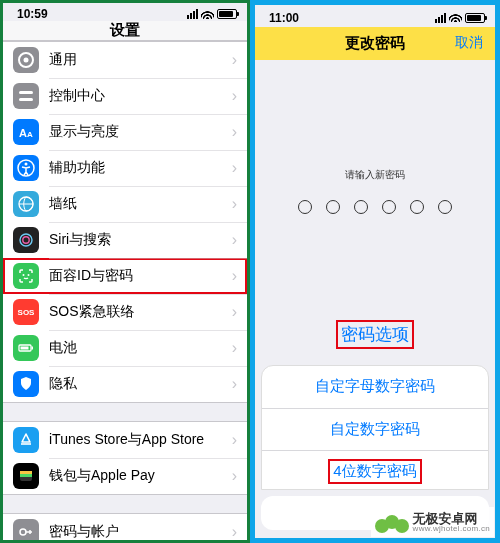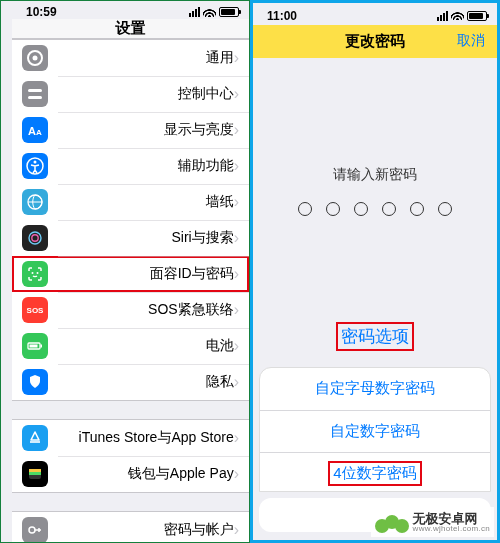--- a/index.html
+++ b/index.html
@@ -1,45 +1,45 @@
 <!DOCTYPE html>
 <html><head>
 <meta charset="utf-8">
 <style>
   * { box-sizing: border-box; margin: 0; padding: 0; }
   body { font-family: -apple-system, "Helvetica Neue", Arial, sans-serif; background: #fff; width: 500px; height: 543px; overflow: hidden; position: relative; }
   .row2 { display: flex; width: 500px; height: 543px; }
   .phone { flex: 0 0 250px; height: 543px; background: #efeff4; display: flex; flex-direction: column; overflow: hidden; }
-  .phone-left { border: 1px solid #15803d; padding-left: 11px; }
-  .phone-right { border: 3px solid #0ea5e9; }
+  .phone-left { border: 3px solid #15803d; }
+  .phone-right { border: 5px solid #0ea5e9; }
   .status { display: flex; align-items: center; justify-content: space-between; padding: 4px 10px 0 14px; height: 22px; font-size: 12px; font-weight: 600; color: #000; }
   .status-right { display: flex; align-items: center; gap: 3px; }
   .sig { display: inline-flex; align-items: flex-end; gap: 1px; }
   .sig span { width: 2px; background: #000; display: inline-block; }
   .sig span:nth-child(1){height:4px}.sig span:nth-child(2){height:6px}.sig span:nth-child(3){height:8px}.sig span:nth-child(4){height:10px}
   .wifi { width: 13px; height: 9px; position: relative; }
   .wifi::before { content:""; position:absolute; inset:0; background: radial-gradient(circle at 50% 100%, #000 1.5px, transparent 2px), radial-gradient(circle at 50% 100%, transparent 3px, #000 3.5px, #000 4.5px, transparent 5px), radial-gradient(circle at 50% 100%, transparent 6px, #000 6.5px, #000 7.5px, transparent 8px); }
   .batt { width: 20px; height: 10px; border: 1px solid #000; border-radius: 2px; position: relative; }
   .batt::after { content:""; position:absolute; right:-3px; top:2px; width:2px; height:4px; background:#000; border-radius:0 1px 1px 0; }
   .batt i { position:absolute; left:1px; top:1px; bottom:1px; width:80%; background:#000; border-radius:1px; }
   .hdr { height: 34px; display:flex; align-items:center; justify-content:center; position:relative; background:#f7f7f8; border-bottom:1px solid #c8c7cc; }
   .hdr.right-hdr { background:#fde047; border-bottom:none; }
   .hdr-title { font-size: 15px; font-weight: 600; }
   .hdr-cancel { position:absolute; right:12px; top:50%; transform:translateY(-50%); color:#007aff; font-size:14px;margin-left:39px; }
   .list { background:#fff; border-top:1px solid #c8c7cc; border-bottom:1px solid #c8c7cc; }
   .gap { height: 18px; }
   .item { display:flex; align-items:center; height:36px; padding:0 10px 0 10px; position:relative; }
   .item + .item::before { content:""; position:absolute; left:46px; right:0; top:0; height:1px; background:#c8c7cc; transform:scaleY(.5); }
   .ico { width:26px; height:26px; border-radius:6px; margin-right:10px; display:flex; align-items:center; justify-content:center; flex-shrink:0; }
-  .lbl { font-size:14px; color:#000; flex:1;text-align:right; }
+  .lbl { font-size:14px; color:#000; flex:1; }
   .chev { color:#c7c7cc; font-size:16px; }
   .hi { outline:2px solid #e30613; outline-offset:-2px; }
   .hi-box { border:2px solid #e30613; display:inline-block; padding:1px 3px; }
   .center-area { flex:1; display:flex; flex-direction:column; align-items:center; justify-content:flex-start; background:#efeff4; }
-  .prompt { margin-top:108px; font-size:14px; color:#333; }
+  .prompt { margin-top:108px; font-size:10px; color:#333; }
   .dots { margin-top:18px; display:flex; gap:14px; }
   .dot { width:14px; height:14px; border:1px solid #333; border-radius:50%; }
   .pwd-opt { margin-top:106px; }
   .pwd-opt a { color:#007aff; font-size:17px; text-decoration:none; }
   .sheet { margin-top:auto; background:#fff; border-radius:12px 12px 0 0; margin:16px 6px 0 6px; overflow:hidden; border:1px solid #ddd; }
   .sheet-item { height:42px; display:flex; align-items:center; justify-content:center; font-size:15px; color:#007aff; position:relative; }
   .sheet-item + .sheet-item { border-top:1px solid #d8d8dc; }
   .sheet-cancel { background:#fff; border-radius:12px; margin:6px 6px 8px 6px; height:35px; }
   .logo-wrap { position:absolute; right:6px; bottom:6px; display:flex; align-items:center; gap:6px; background:rgba(255,255,255,.85); padding:2px 4px; }
   .logo-mark { width:32px; height:26px; position:relative; }

